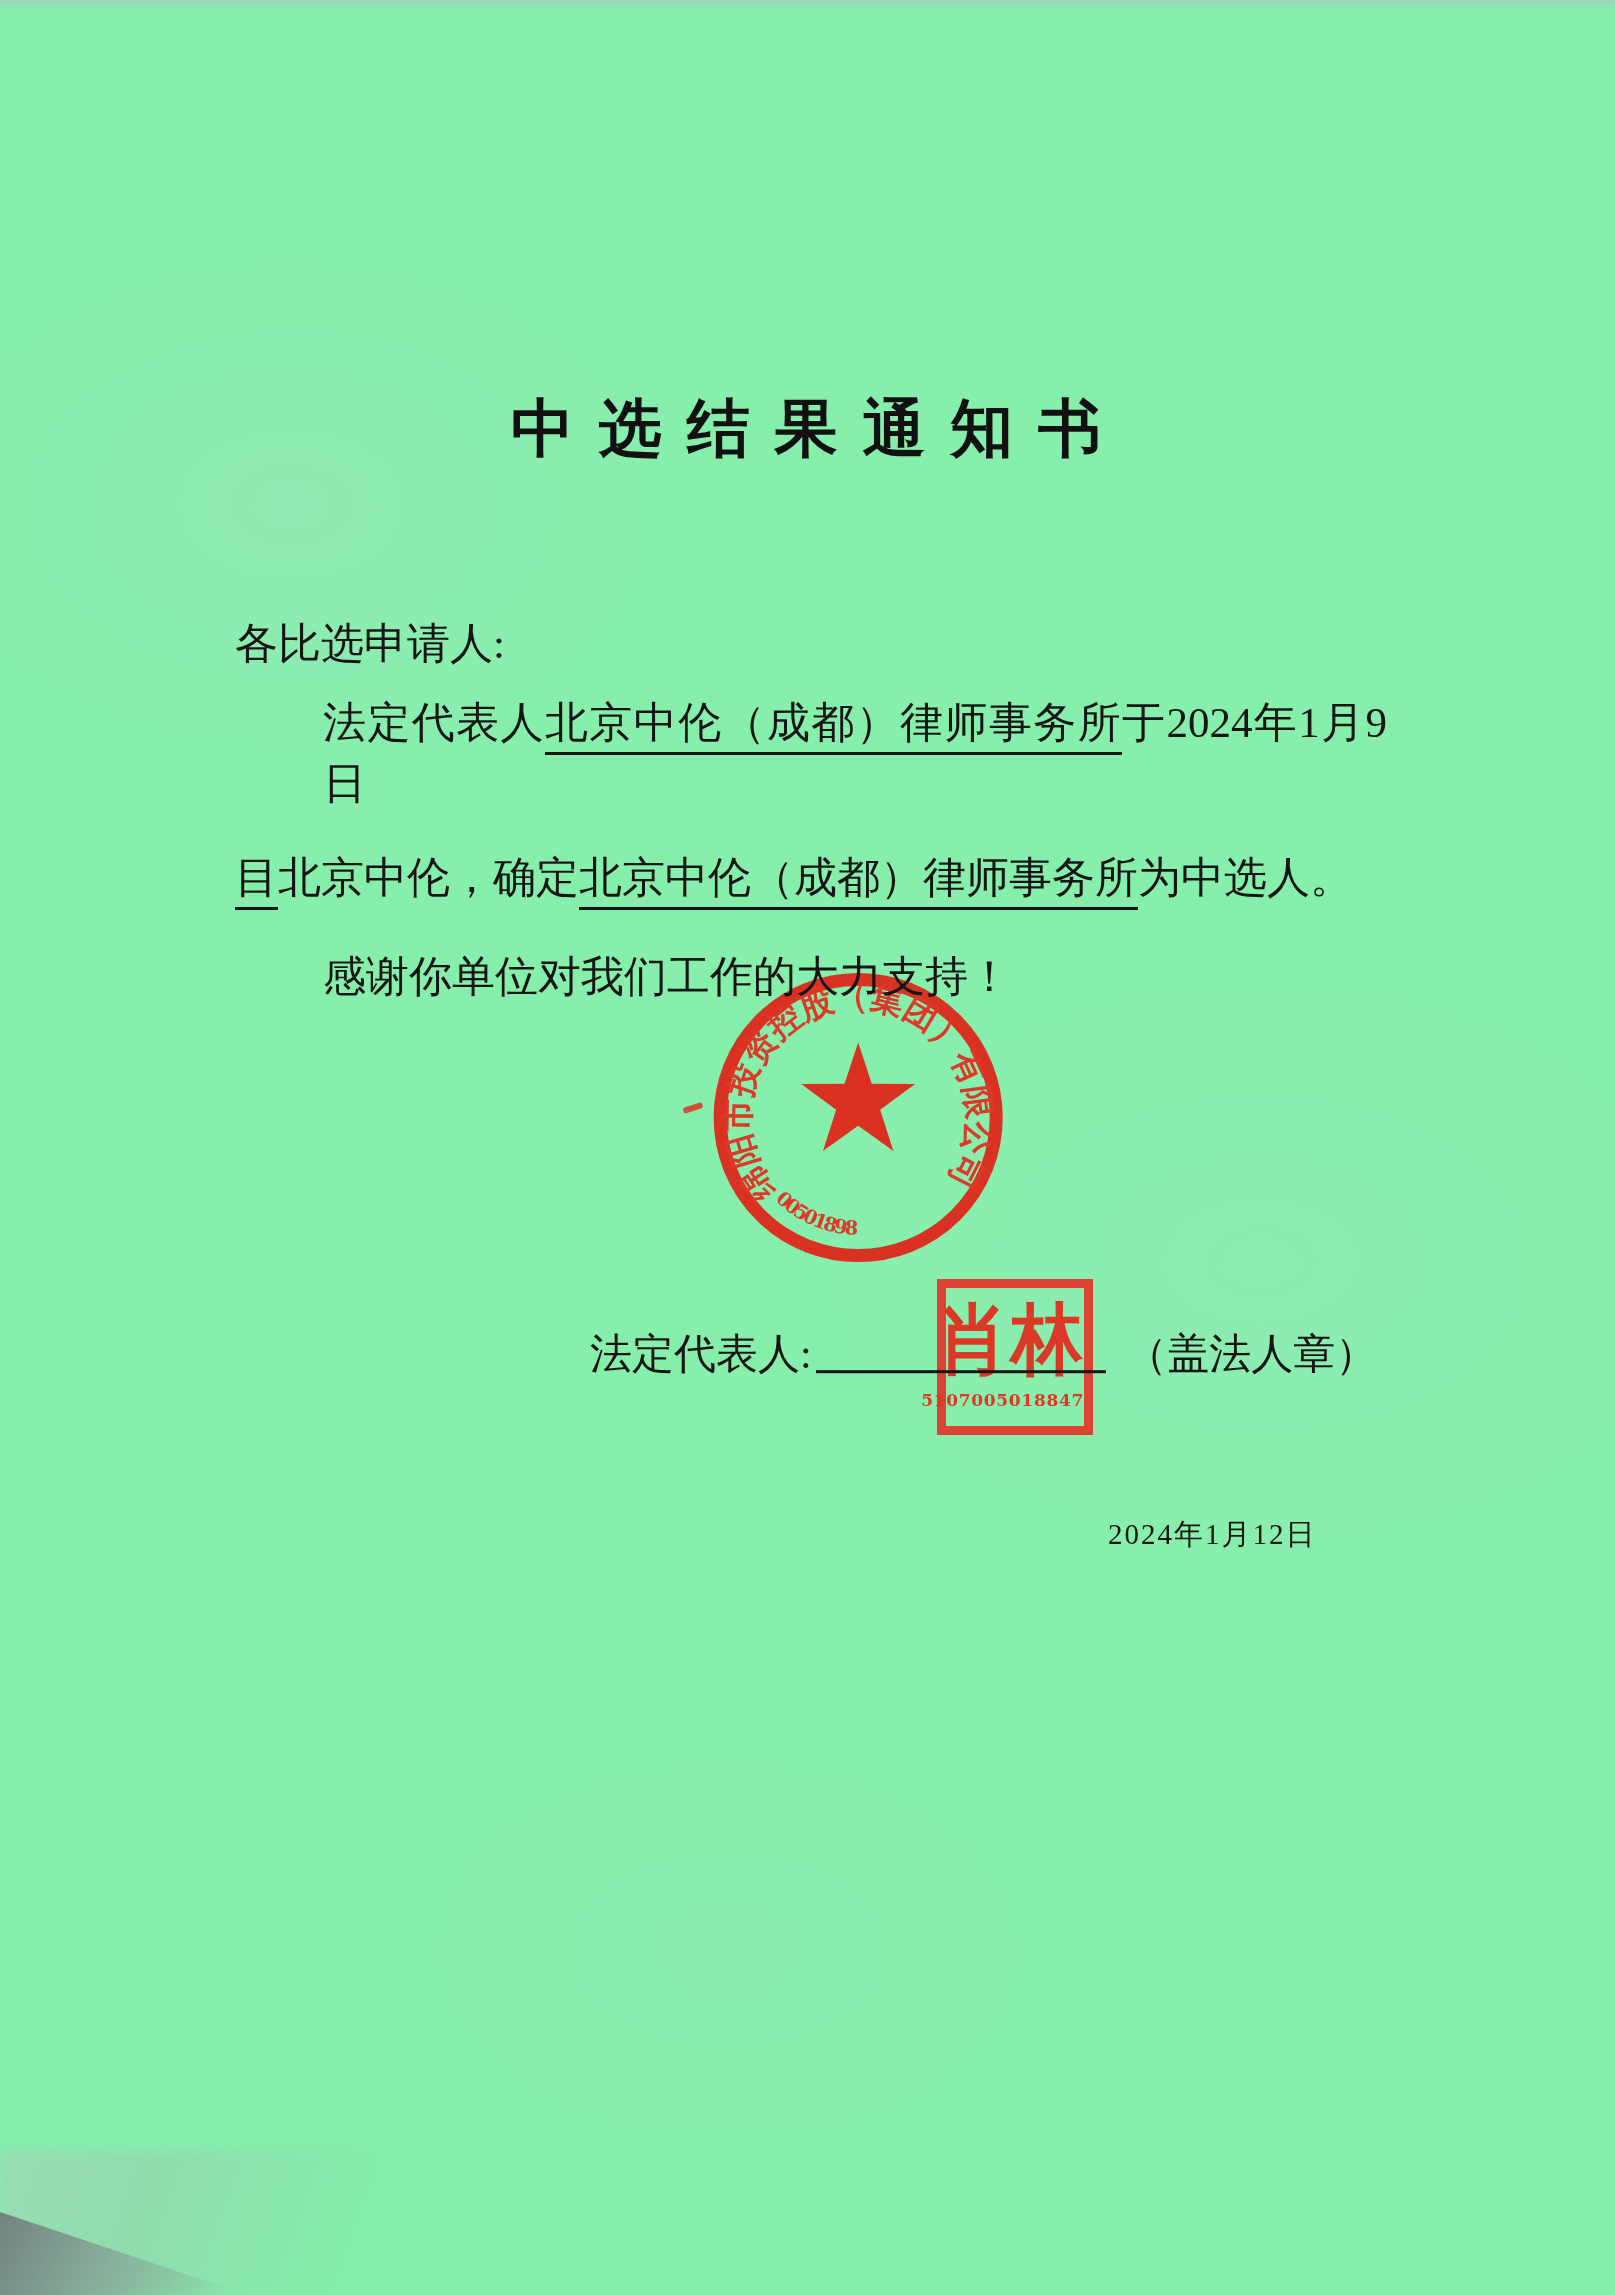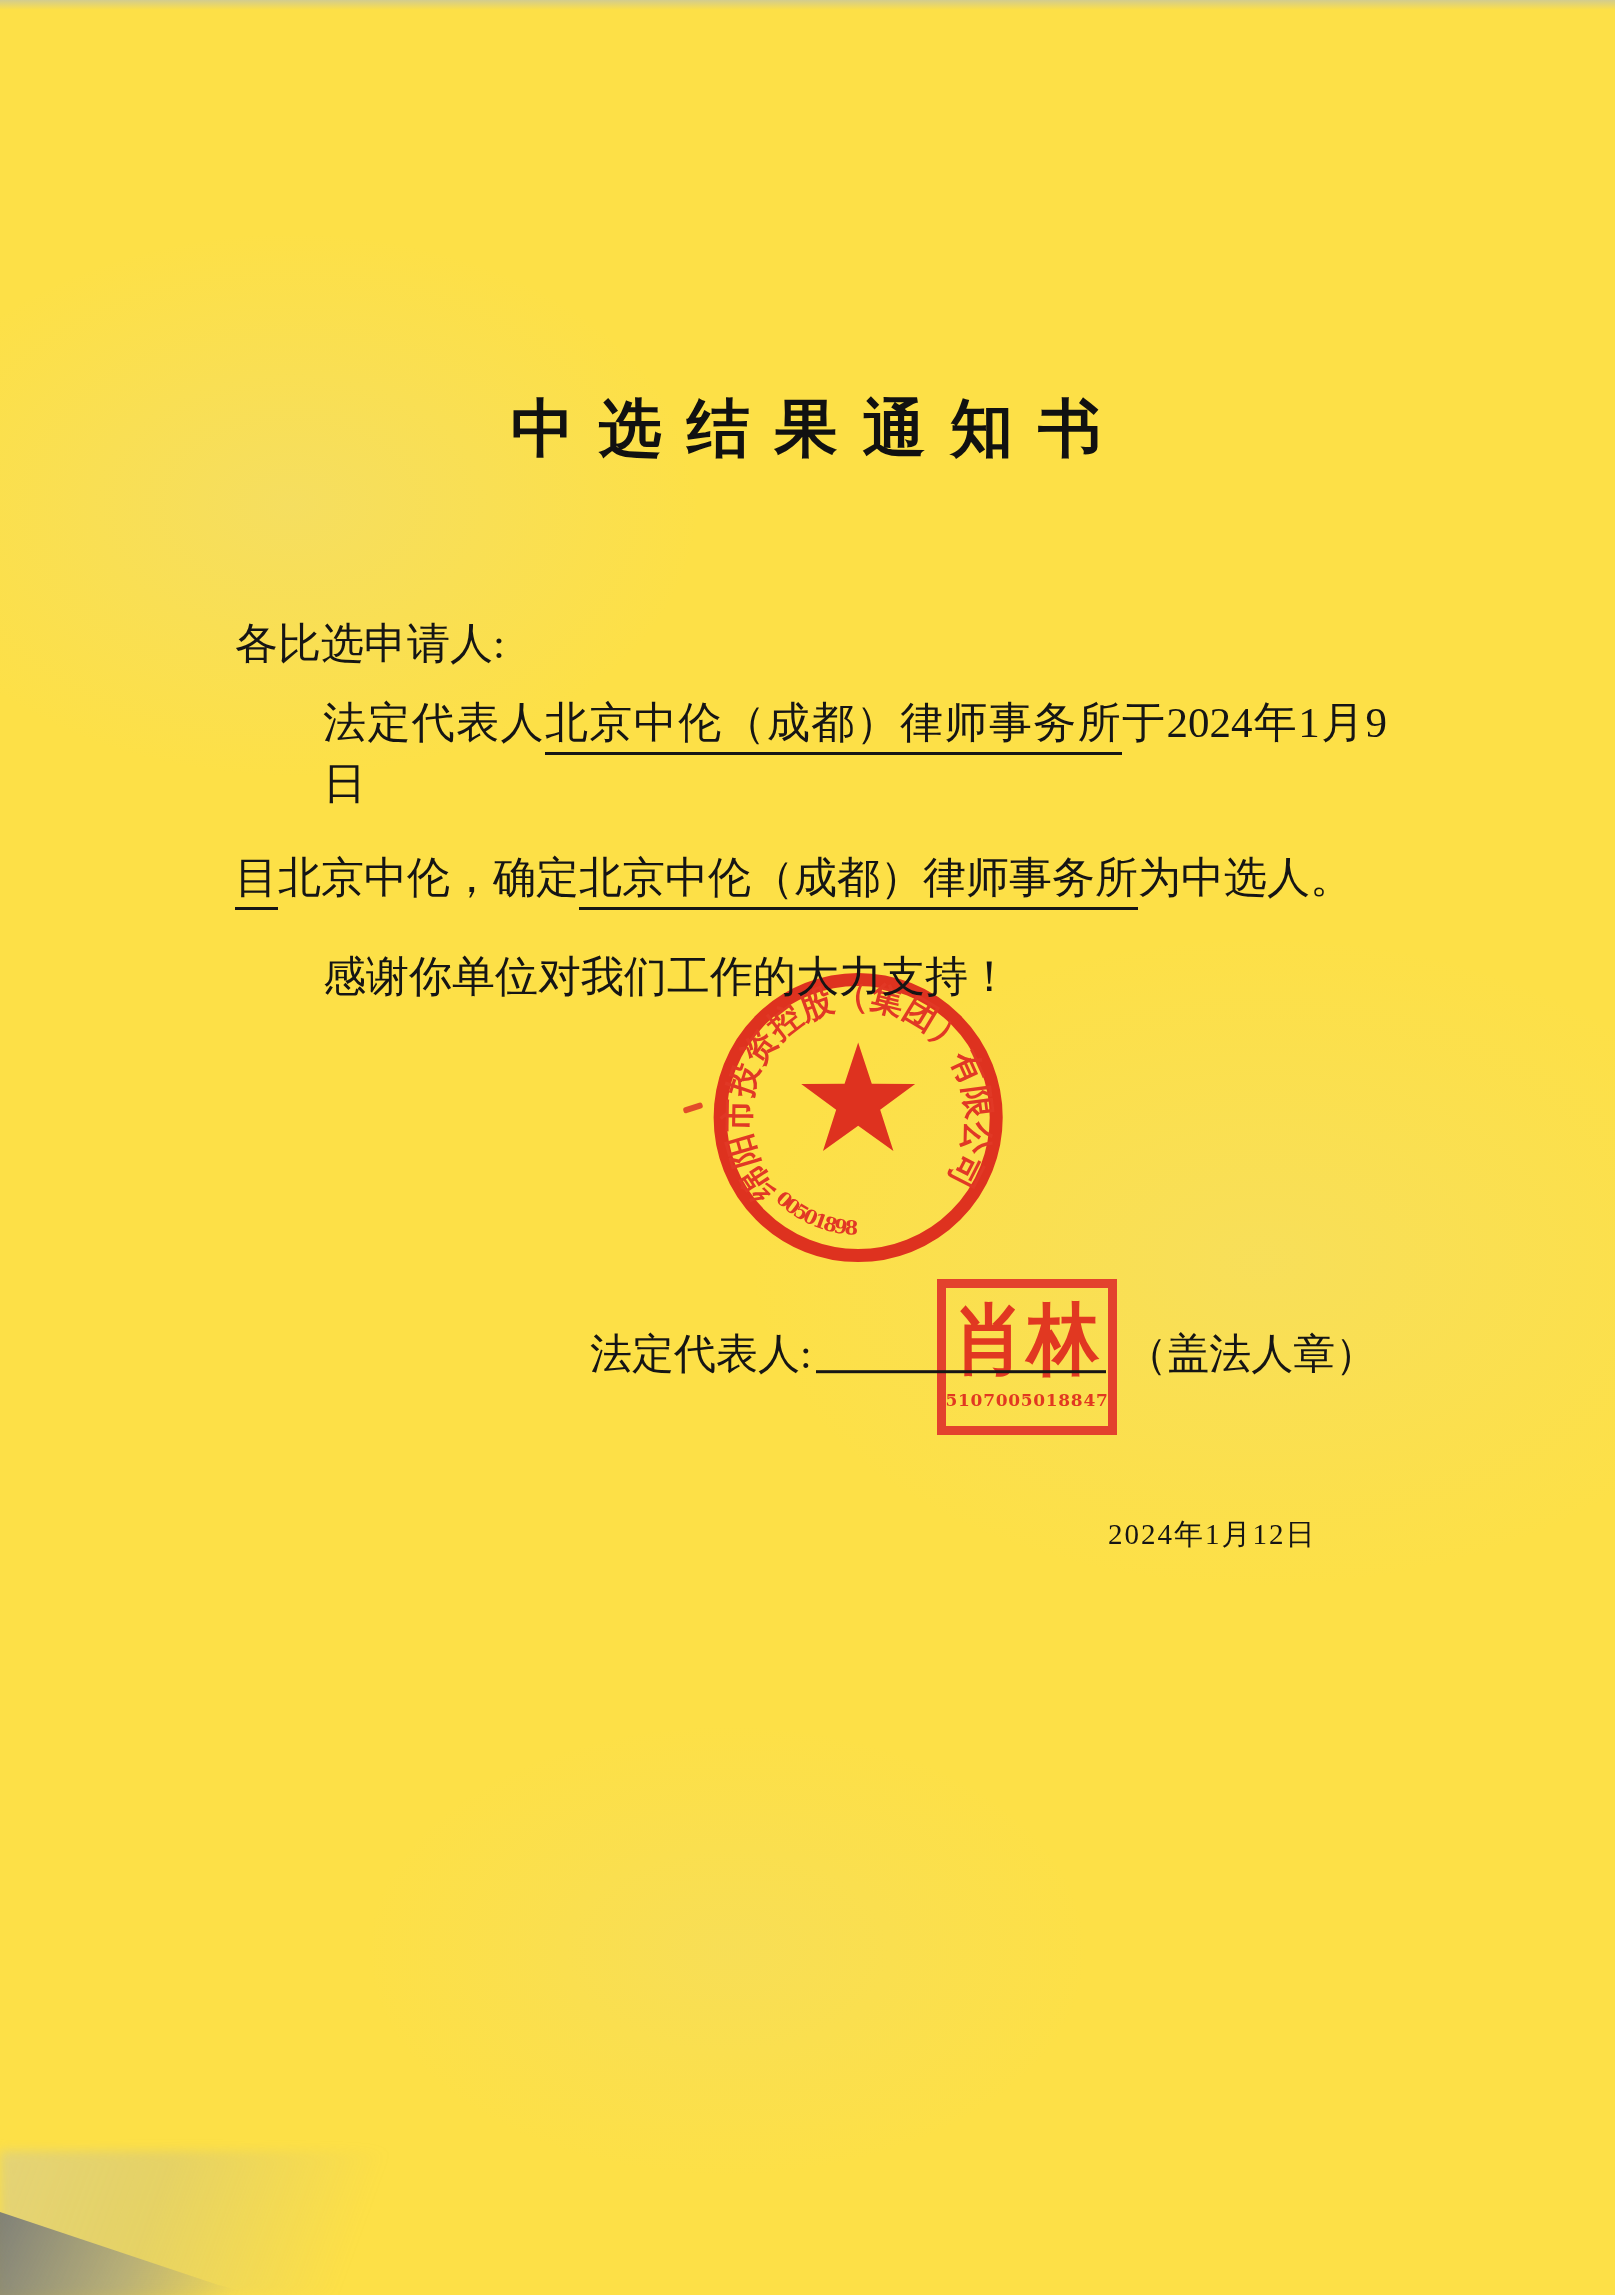--- a/index.html
+++ b/index.html
@@ -1,19 +1,19 @@
 <!DOCTYPE html>
 <html style="font-size:10.4px"><head>
 <meta charset="utf-8">
 <style>
   html,body { margin:0; padding:0; background:#e9eaec; }
   .page {
     position:relative;
     width:1616px; height:2295px;
-    background:#fde047;
+    background:#86efac;
     overflow:hidden;
     font-family:"Liberation Serif","DejaVu Serif",serif;
     color:#141414;
   }
   
   .paper-texture {
     position:absolute; inset:0; z-index:0; pointer-events:none;
     background:
       radial-gradient(587px 391px at 18% 22%, rgba(205,212,222,0.16), rgba(205,212,222,0) 70%),
       radial-gradient(717px 456px at 78% 55%, rgba(208,214,222,0.12), rgba(208,214,222,0) 72%),
@@ -86,24 +86,24 @@
     font-size:52px; font-weight:bold;
     font-family:"Liberation Serif","DejaVu Serif",serif;
   }
   .seal-serial-digit {
     font-size:30px; font-weight:bold;
     font-family:"DejaVu Serif","Liberation Serif",serif;
   }
 
   
   .name-stamp {
-    position:absolute; left:937px; top:1279px; width:180px; height:156px;
+    position:absolute; left:937px; top:1279px; width:156px; height:156px;
     z-index:2; box-sizing:border-box;
     border:9.8px solid #e23a2c;
-    display:flex; flex-direction:column; align-items:center; justify-content:flex-start;
+    display:flex; flex-direction:column; align-items:flex-end; justify-content:flex-start;
     opacity:0.95;
   }
   .name-stamp .stamp-name {
     margin-top:6.5px;
     font-size:72px; font-weight:bold; line-height:91px;
     letter-spacing:1.3px;
     color:#e0301f;
     transform:scaleY(1.08);
     white-space:nowrap;
   }

